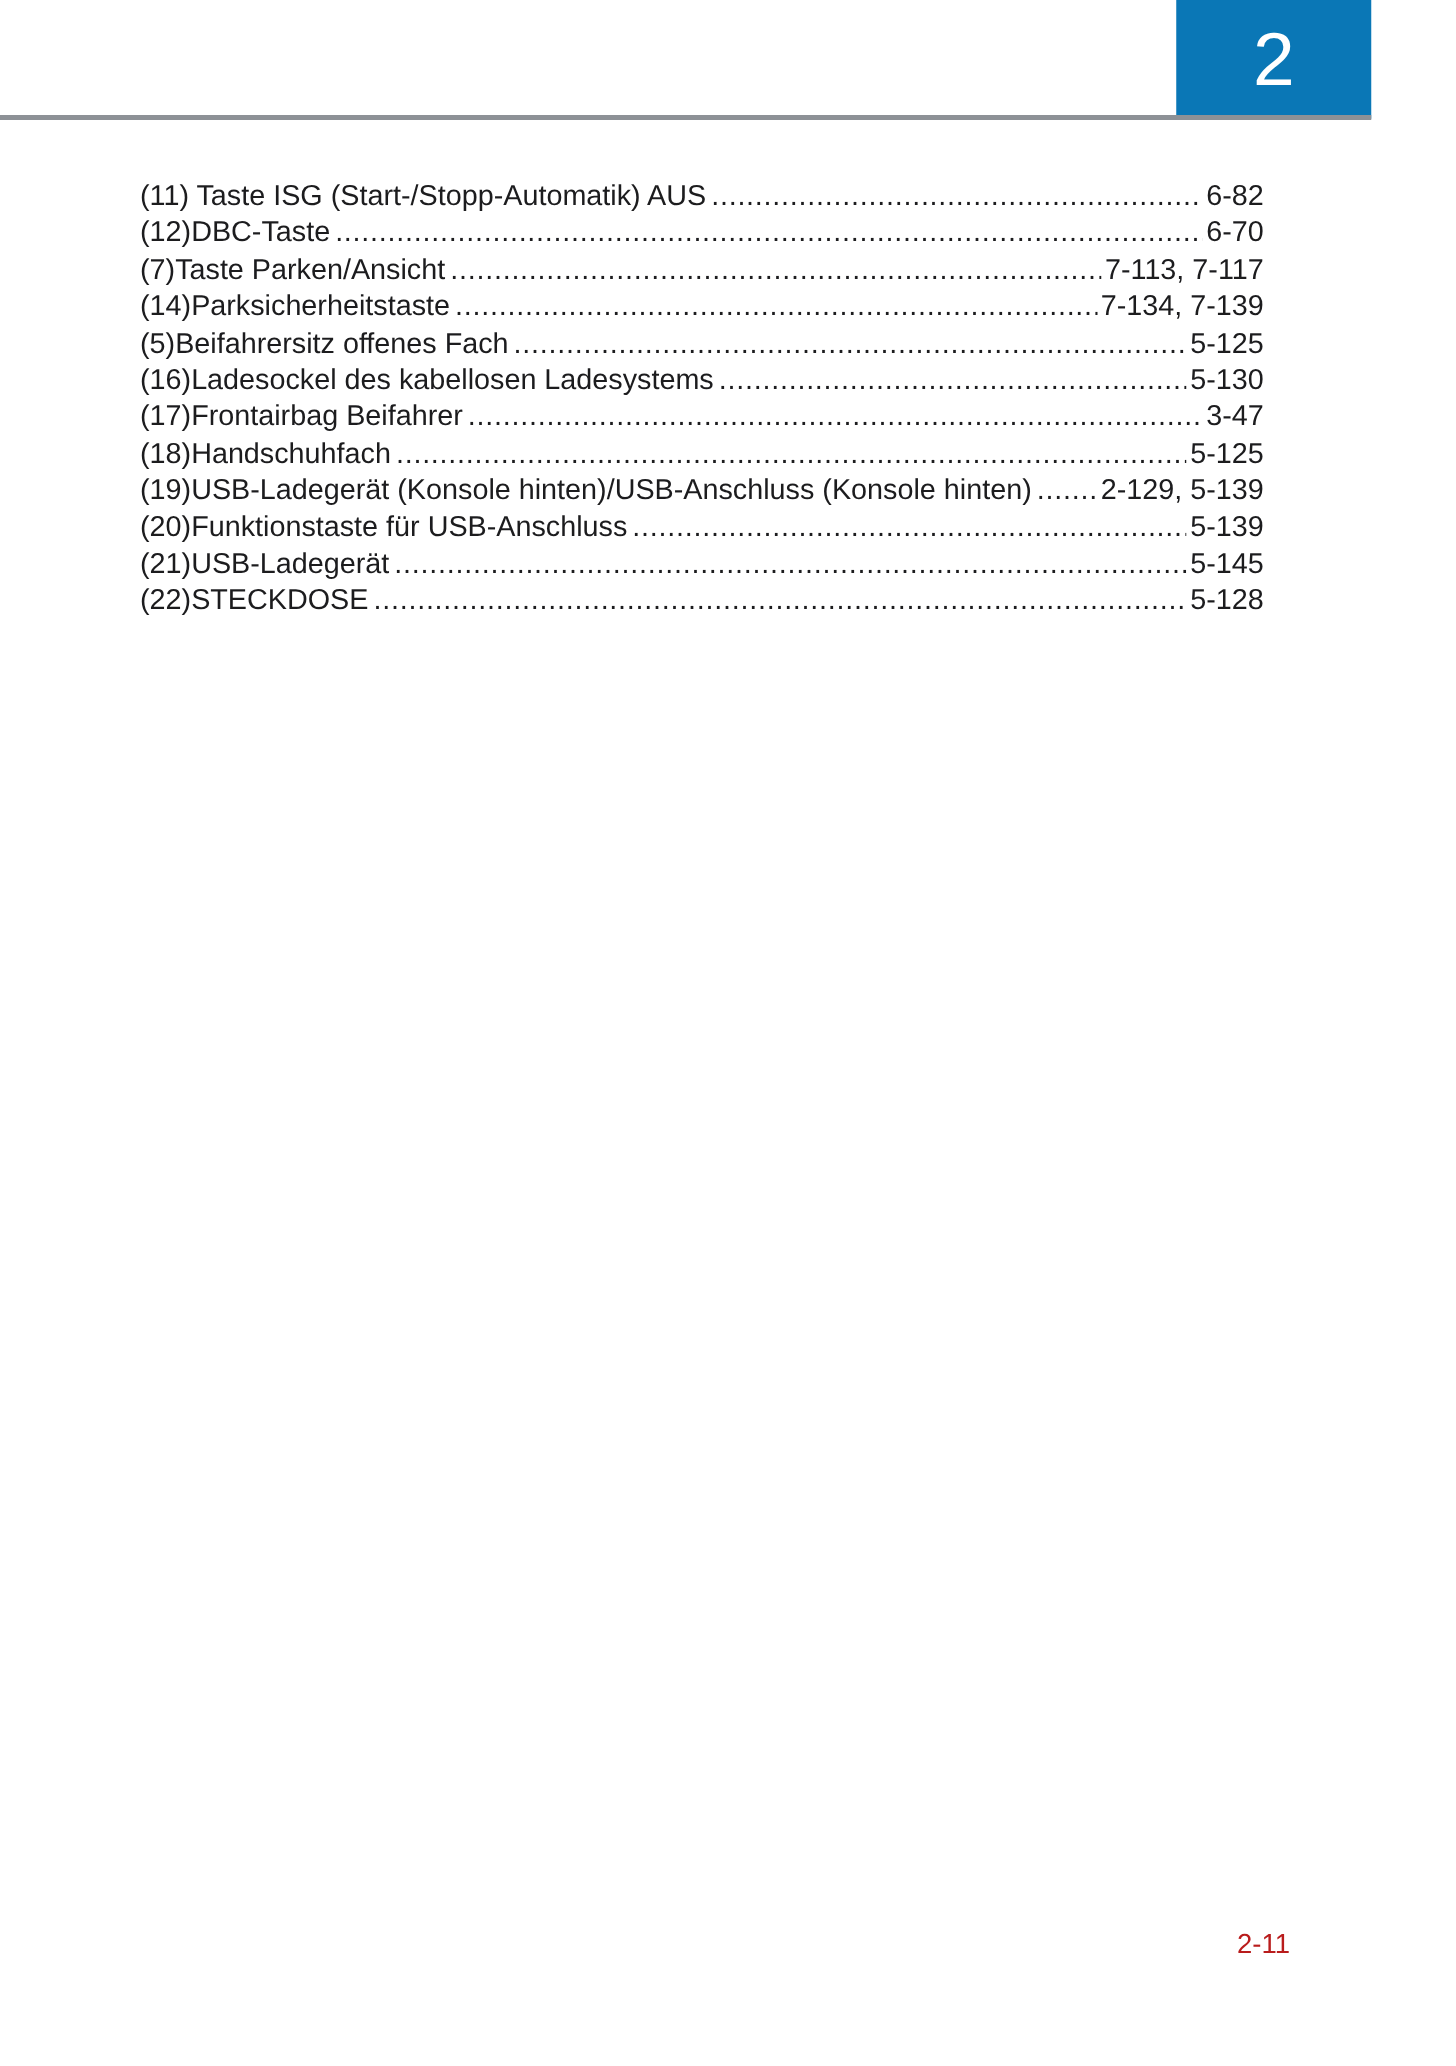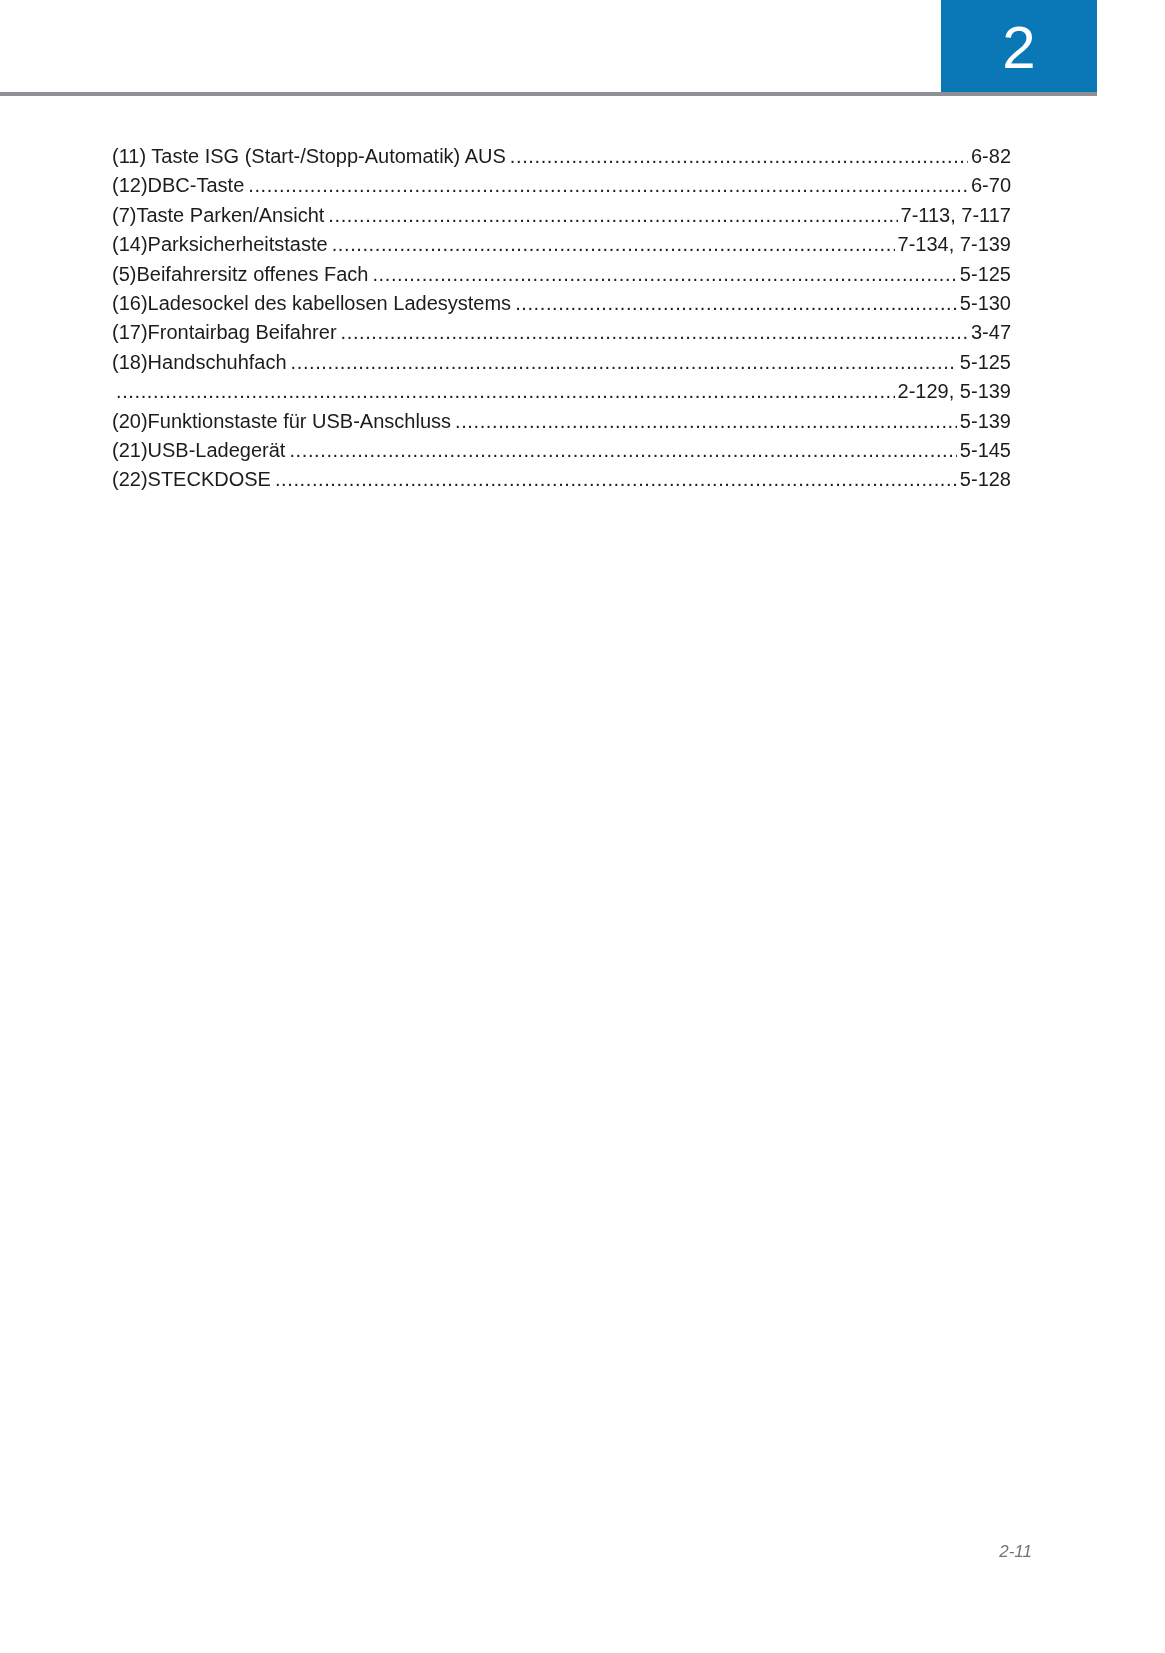--- a/index.html
+++ b/index.html
@@ -45,21 +45,21 @@
   
   .toc {
     position: absolute;
     top: 142px;
     left: 112px;
     width: 899px;
   }
   .toc-row {
     display: flex;
     align-items: baseline;
-    font-size: 20px;
+    font-size: 23px;
     line-height: 29.4px;
     white-space: nowrap;
   }
   .toc-text {
     flex: 0 0 auto;
   }
   .toc-dots {
     flex: 1 1 auto;
     overflow: hidden;
     white-space: nowrap;
@@ -71,23 +71,22 @@
     letter-spacing: 0.6px;
   }
   .toc-pages {
     flex: 0 0 auto;
   }
   
   .footer-page {
     position: absolute;
     top: 1542px;
     right: 133px;
-    font-size: 17px;
-    color: #737373;
-    font-style: italic;
+    font-size: 22px;
+    color: #b91c1c;
   }
 </style>
 </head>
 <body>
 
 <div class="chapter-tab">
   <span class="chapter-number">2</span>
 </div>
 
 <div class="header-rule"></div>
@@ -136,20 +135,21 @@
     <span class="toc-pages">3-47</span>
   </div>
 
   <div class="toc-row">
     <span class="toc-text">(18)Handschuhfach</span>
     <span class="toc-dots"></span>
     <span class="toc-pages">5-125</span>
   </div>
 
   <div class="toc-row">
+    <span class="toc-text">(19)USB-Ladegerät (Konsole hinten)/USB-Anschluss (Konsole hinten)</span>
     <span class="toc-dots"></span>
     <span class="toc-pages">2-129, 5-139</span>
   </div>
 
   <div class="toc-row">
     <span class="toc-text">(20)Funktionstaste für USB-Anschluss</span>
     <span class="toc-dots"></span>
     <span class="toc-pages">5-139</span>
   </div>
 

